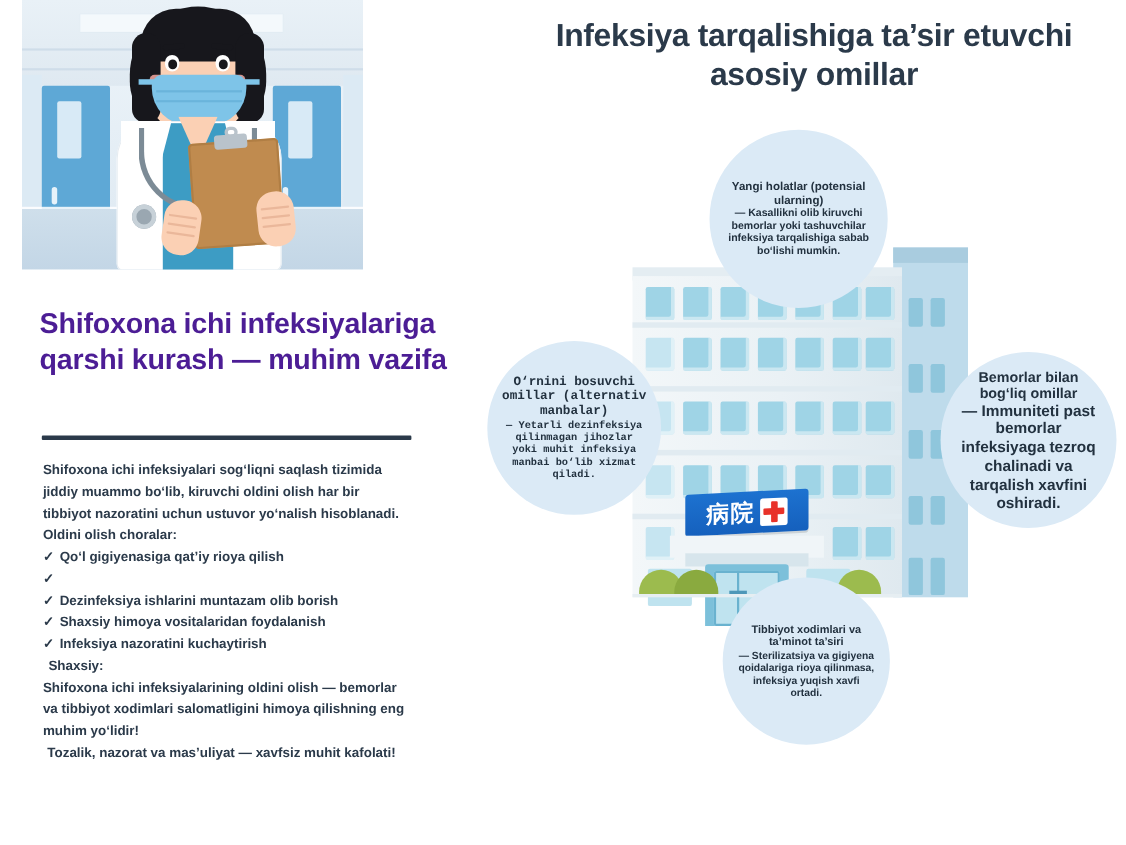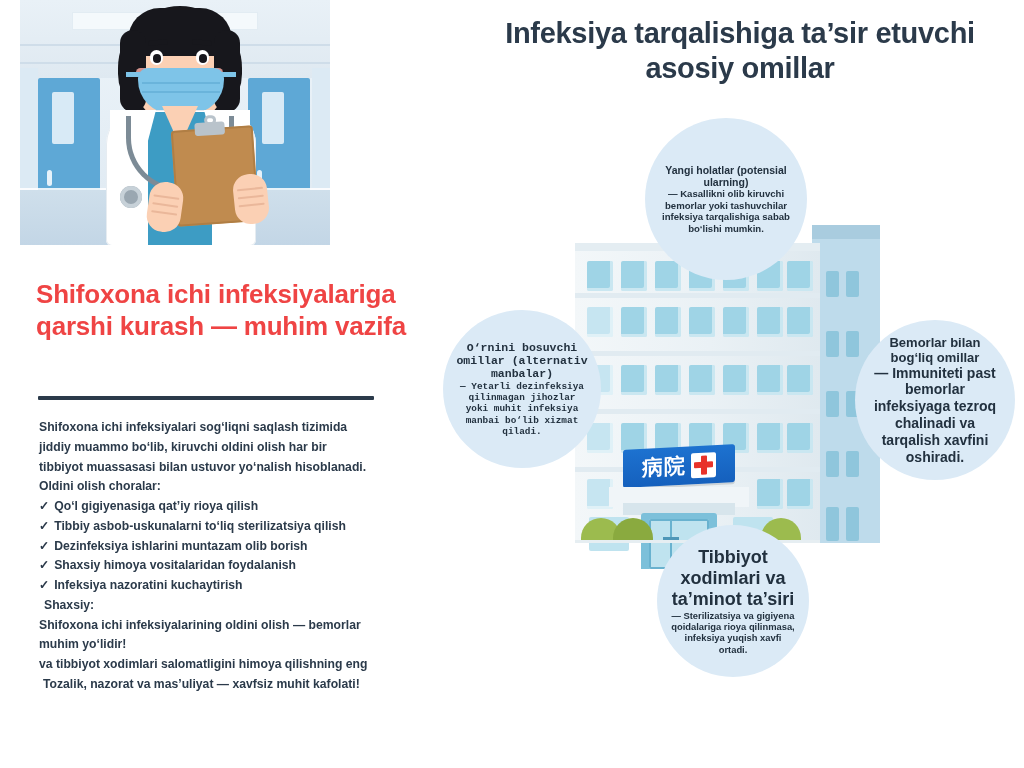--- a/index.html
+++ b/index.html
@@ -157,21 +157,21 @@
     position:absolute; width:34px; height:50px; background:#fbd0b4;
     border-radius:16px;
   }
   .hand.l { left:56px; top:176px; transform:rotate(8deg); }
   .hand.r { left:142px; top:168px; transform:rotate(-6deg); }
   .finger { position:absolute; left:4px; width:26px; height:2px; background:#eab79a; border-radius:2px; }
 
   .left-title {
     position:absolute; left:36px; top:278px; width:392px;
     font-size:26px; font-weight:700; line-height:1.24;
-    color:#ef4444; letter-spacing:-0.2px;
+    color:#4c1d95; letter-spacing:-0.2px;
   }
   .rule {
     position:absolute; left:38px; top:396px; width:336px; height:4px;
     background:#2b3a4a; border-radius:1px;
   }
   .body-block {
     position:absolute; left:39px; top:418px; width:380px;
     font-size:12.2px; font-weight:700; color:#2b3a4a; line-height:1.62;
   }
   .body-block p { margin:0; }
@@ -288,21 +288,21 @@
 
   #bubble-left   { left:443px; top:310px; width:158px; height:158px;font-family:Liberation Mono, monospace; }
   #bubble-left .bub-head { font-size:11.5px; }
   #bubble-left .bub-body { font-size:9.4px; }
 
   #bubble-right  { left:855px; top:320px; width:160px; height:160px; }
   #bubble-right .bub-head { font-size:13px; }
   #bubble-right .bub-body { font-size:14px; }
 
   #bubble-bottom { left:657px; top:525px; width:152px; height:152px; }
-  #bubble-bottom .bub-head { font-size:18px; }
+  #bubble-bottom .bub-head { font-size:10px; }
   #bubble-bottom .bub-body { font-size:9.4px; }
 </style>
 </head>
 <body>
 
 <div class="page">
 
   <div class="photo">
     <div class="corridor-wall"></div>
     <div class="corridor-ceiling">
@@ -373,50 +373,49 @@
       </div>
     </div>
   </div>
 
   <h2 class="left-title">Shifoxona ichi infeksiyalariga qarshi kurash — muhim vazifa</h2>
   <div class="rule"></div>
 
   <div class="body-block">
     <p>Shifoxona ichi infeksiyalari sog‘liqni saqlash tizimida</p>
     <p>jiddiy muammo bo‘lib, kiruvchi oldini olish har bir</p>
-    <p>tibbiyot muassasasi bilan ustuvor yo‘nalish hisoblanadi.</p>
+    <p>tibbiyot nazoratini uchun ustuvor yo‘nalish hisoblanadi.</p>
     <p>Oldini olish choralar:</p>
 
     <ul class="check-list">
       <li>
         <span class="chk">✓</span>
         <span>Qo‘l gigiyenasiga qat’iy rioya qilish</span>
       </li>
       <li>
         <span class="chk">✓</span>
-        <span>Tibbiy asbob-uskunalarni to‘liq sterilizatsiya qilish</span>
       </li>
       <li>
         <span class="chk">✓</span>
         <span>Dezinfeksiya ishlarini muntazam olib borish</span>
       </li>
       <li>
         <span class="chk">✓</span>
         <span>Shaxsiy himoya vositalaridan foydalanish</span>
       </li>
       <li>
         <span class="chk">✓</span>
         <span>Infeksiya nazoratini kuchaytirish</span>
       </li>
     </ul>
 
     <p class="note-lead">Shaxsiy:</p>
     <p>Shifoxona ichi infeksiyalarining oldini olish — bemorlar</p>
+    <p>va tibbiyot xodimlari salomatligini himoya qilishning eng</p>
     <p>muhim yo‘lidir!</p>
-    <p>va tibbiyot xodimlari salomatligini himoya qilishning eng</p>
     <p class="note-last">Tozalik, nazorat va mas’uliyat — xavfsiz muhit kafolati!</p>
   </div>
 
   <h1 class="main-title">Infeksiya tarqalishiga ta’sir etuvchi asosiy omillar</h1>
 
   <div class="building">
     <div class="bld-side">
       <div class="bld-side-top"></div>
       <div class="swin" style="left:14px;top:46px;"></div>
       <div class="swin" style="left:34px;top:46px;"></div>

